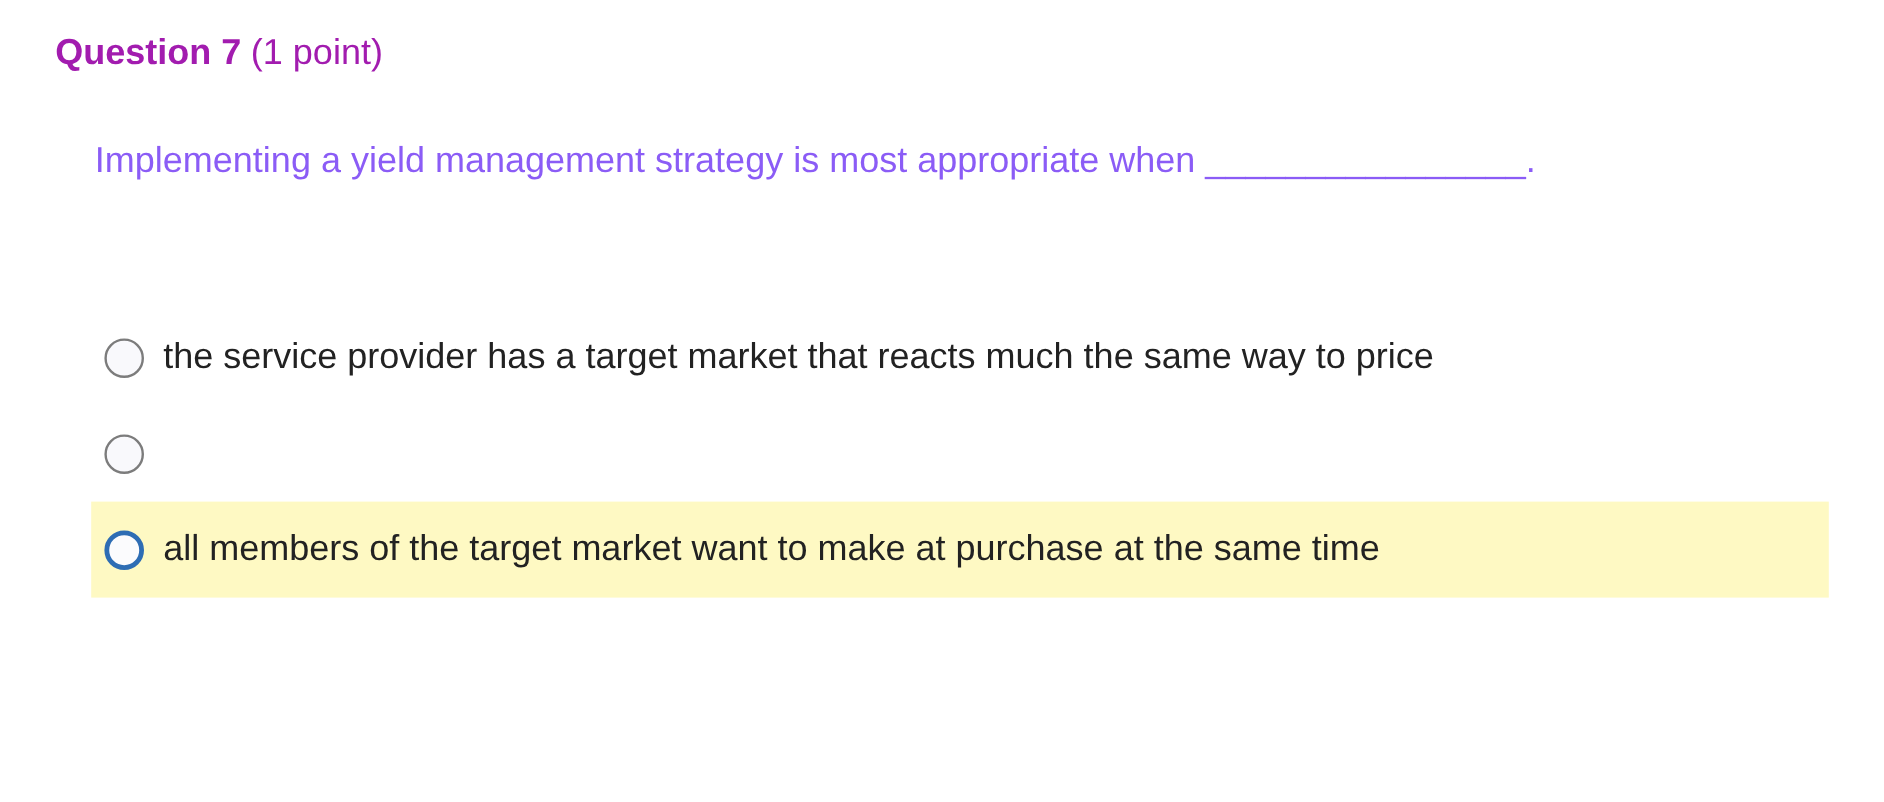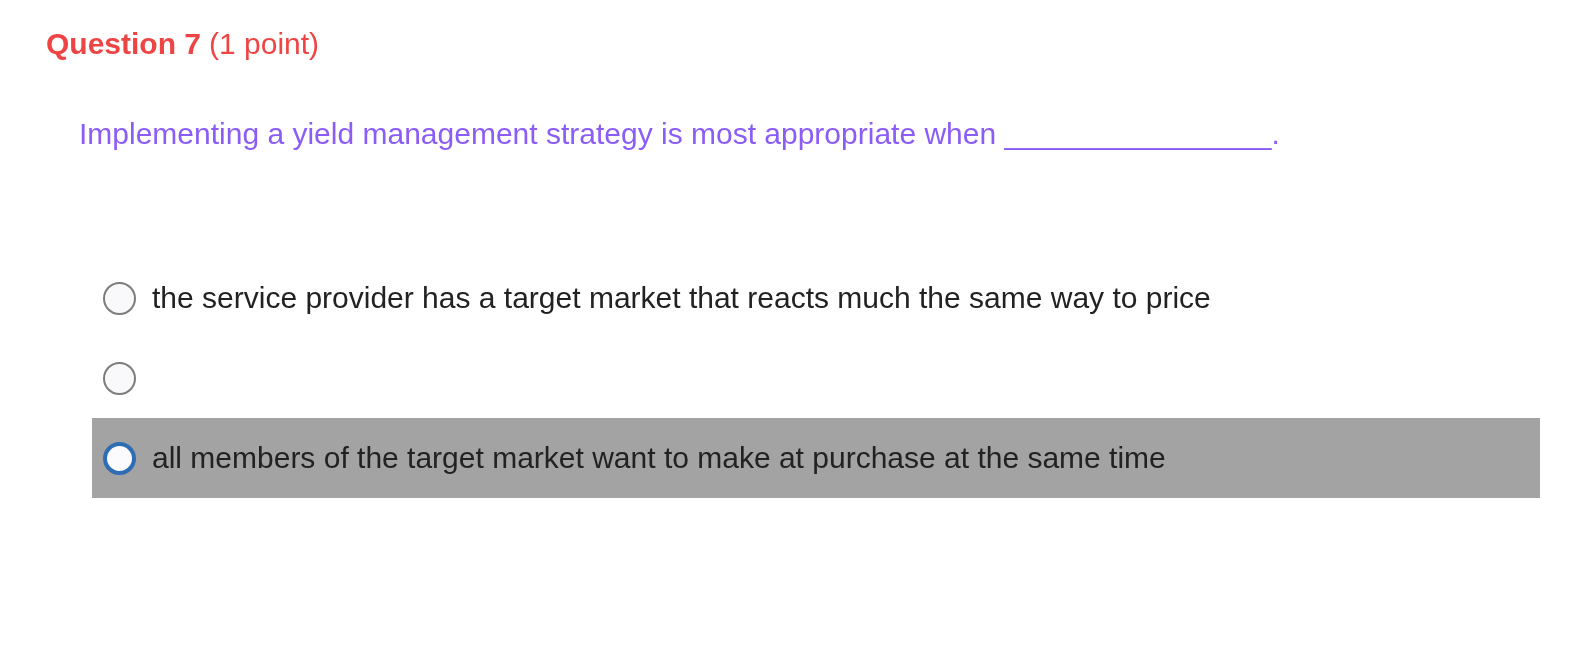--- a/index.html
+++ b/index.html
@@ -23,21 +23,21 @@
     width: 1570px;
   }
 
   
   .question-header {
     position: absolute;
     left: 46px;
     top: 25px;
     font-size: 30px;
     line-height: 38px;
-    color: #ef4444;
+    color: #a21caf;
     white-space: nowrap;
   }
   .question-header .q-label {
     font-weight: bold;
   }
   .question-header .q-points {
     font-weight: normal;
     margin-left: 8px;
   }
 
@@ -49,36 +49,36 @@
     width: 1250px;
     font-size: 30px;
     line-height: 62px;
     color: #8b5cf6;
     font-weight: normal;
   }
 
   
   .answers {
     position: absolute;
-    left: 92px;
+    left: 76px;
     top: 258px;
     width: 1448px;
   }
 
   .answer-row {
     position: relative;
     height: 80px;
     display: flex;
     align-items: center;
     padding-left: 11px;
     box-sizing: border-box;
     background: transparent;
   }
   .answer-row.selected {
-    background: #a3a3a3;
+    background: #fef9c3;
   }
 
   .radio {
     flex: 0 0 auto;
     width: 33px;
     height: 33px;
     border-radius: 50%;
     border: 2px solid #7c7c7c;
     background: #f9f9fc;
     box-sizing: border-box;

